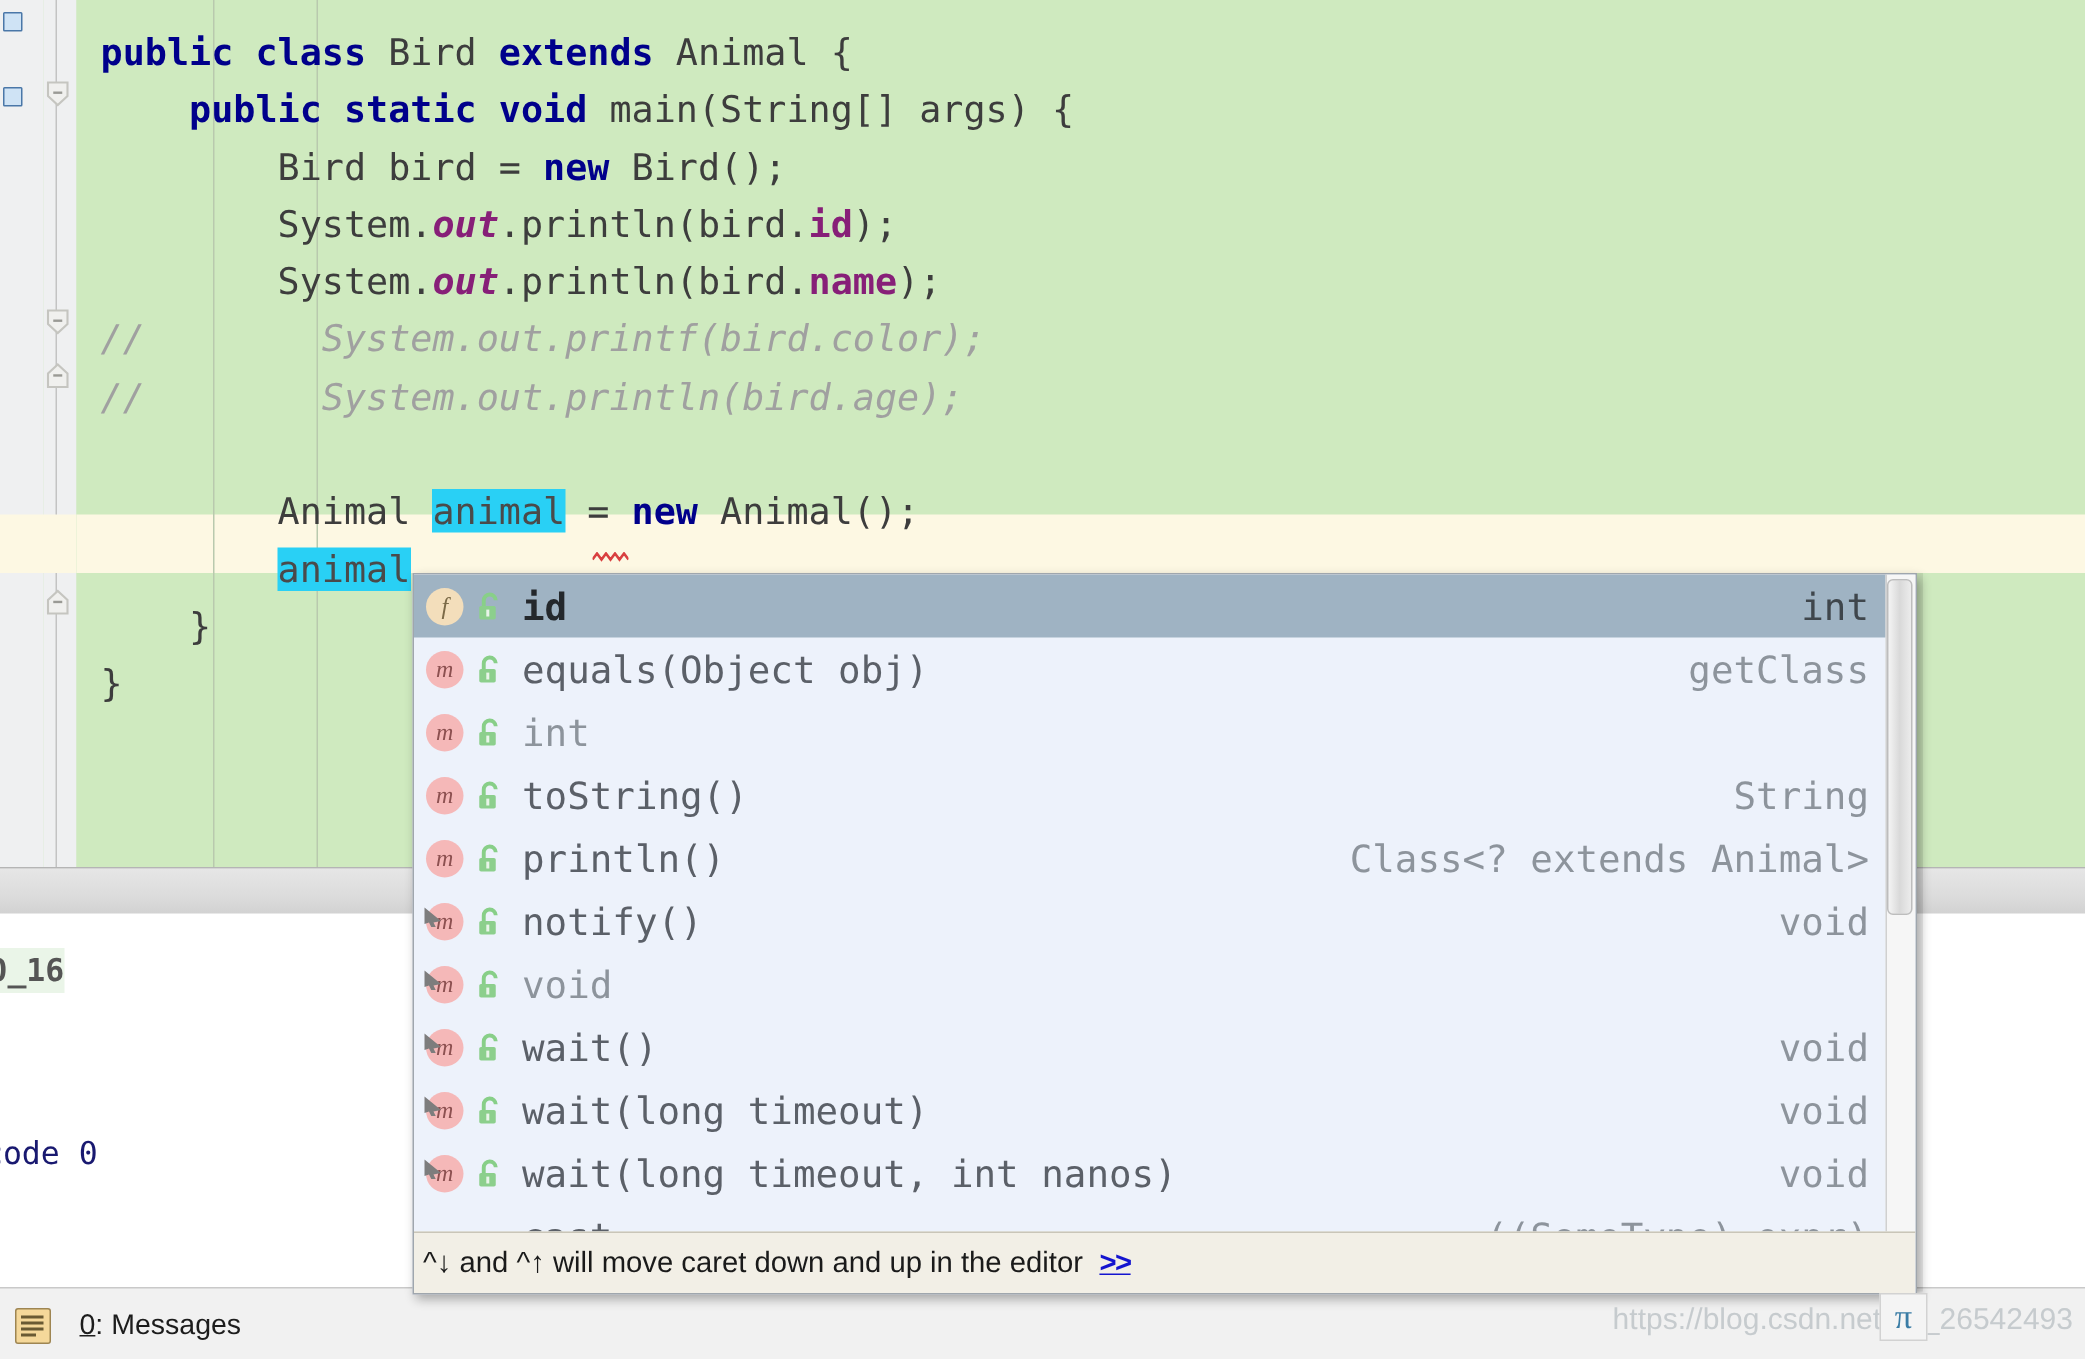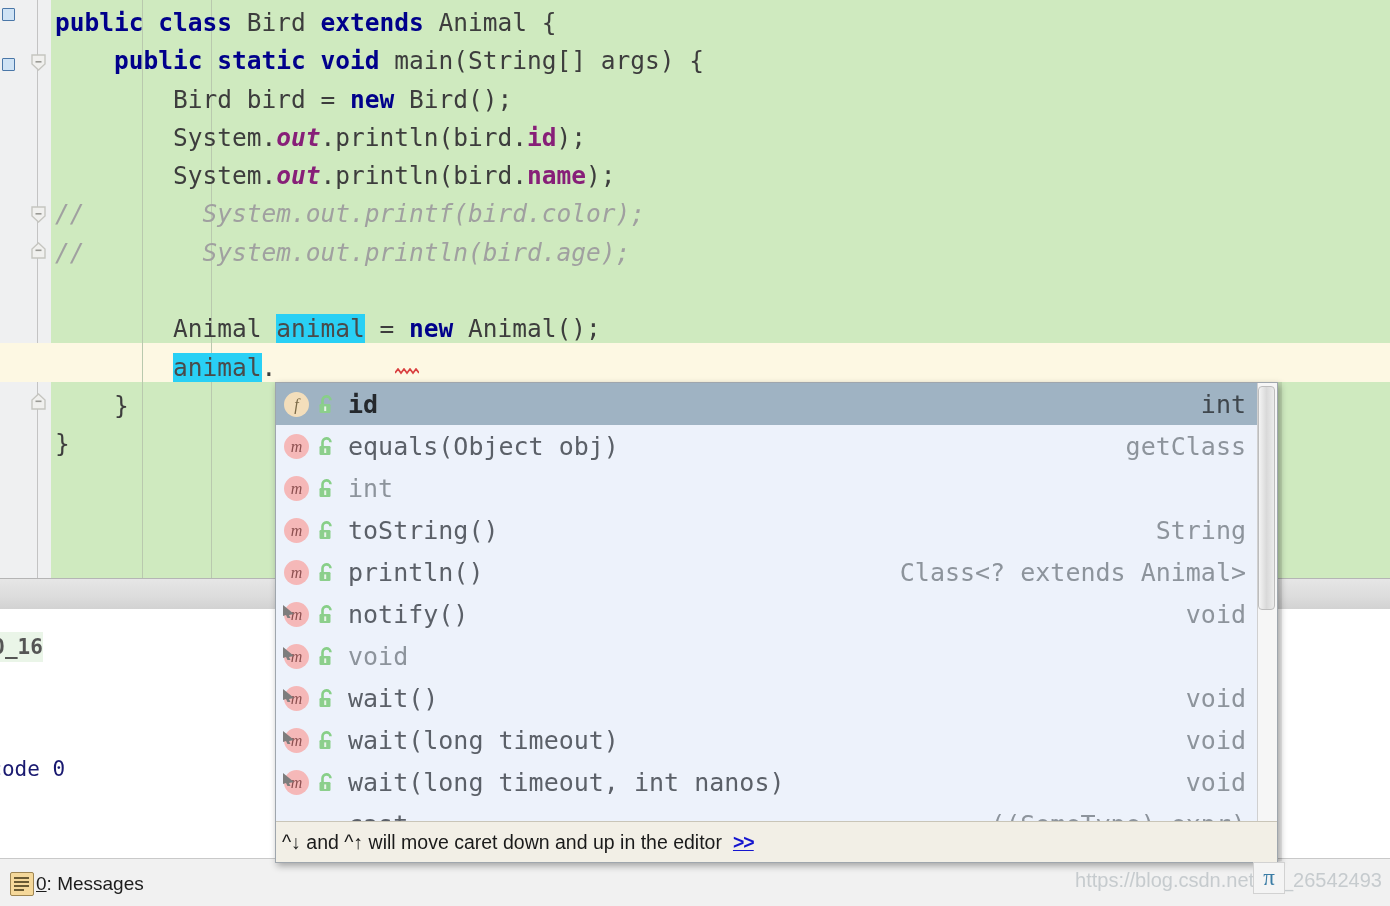--- a/index.html
+++ b/index.html
@@ -35,21 +35,21 @@
     border:1px solid #4a77a8;background:#cfe3f5;border-radius:1px;
   }
   #code-area{
     position:absolute;left:51px;top:0;right:0;height:578px;
     background:#cfeabf;
   }
   .indent-guide{
     position:absolute;top:0;width:1px;height:578px;background:#b9c9ae;
   }
   pre.code{
-    margin:4px;padding:0;
+    margin:16px;padding:0;
     font-family:"DejaVu Sans Mono","Liberation Mono",monospace;
     font-size:24.5px;line-height:38.3px;
     color:#4a4a4a;
     white-space:pre;
     position:relative;
   }
   .kw{color:#00008b;font-weight:bold;}
   .plain{color:#3d3d3d;}
   .fld{color:#871f78;font-weight:bold;}
   .fldi{color:#871f78;font-weight:bold;font-style:italic;}
@@ -91,21 +91,21 @@
     position:absolute;left:-36px;top:145px;
     color:#191970;
   }
   
   #status-bar{
     position:absolute;left:0;top:858px;width:1390px;height:48px;
     background:#f1f1f1;border-top:1px solid #c9c9c9;
   }
   #msg-tab{
     position:absolute;left:10px;top:10px;height:30px;
-    display:flex;align-items:center;gap:2px;
+    display:flex;align-items:center;gap:19px;
   }
   #msg-icon{
     width:22px;height:22px;background:#f5d89a;border:1px solid #9e8552;
     border-radius:2px;position:relative;
   }
   #msg-icon i{
     position:absolute;left:3px;width:15px;height:1.6px;background:#6a5a33;display:block;
   }
   #msg-label{
     font-size:19px;color:#1c1c1c;font-family:"Liberation Sans",sans-serif;

